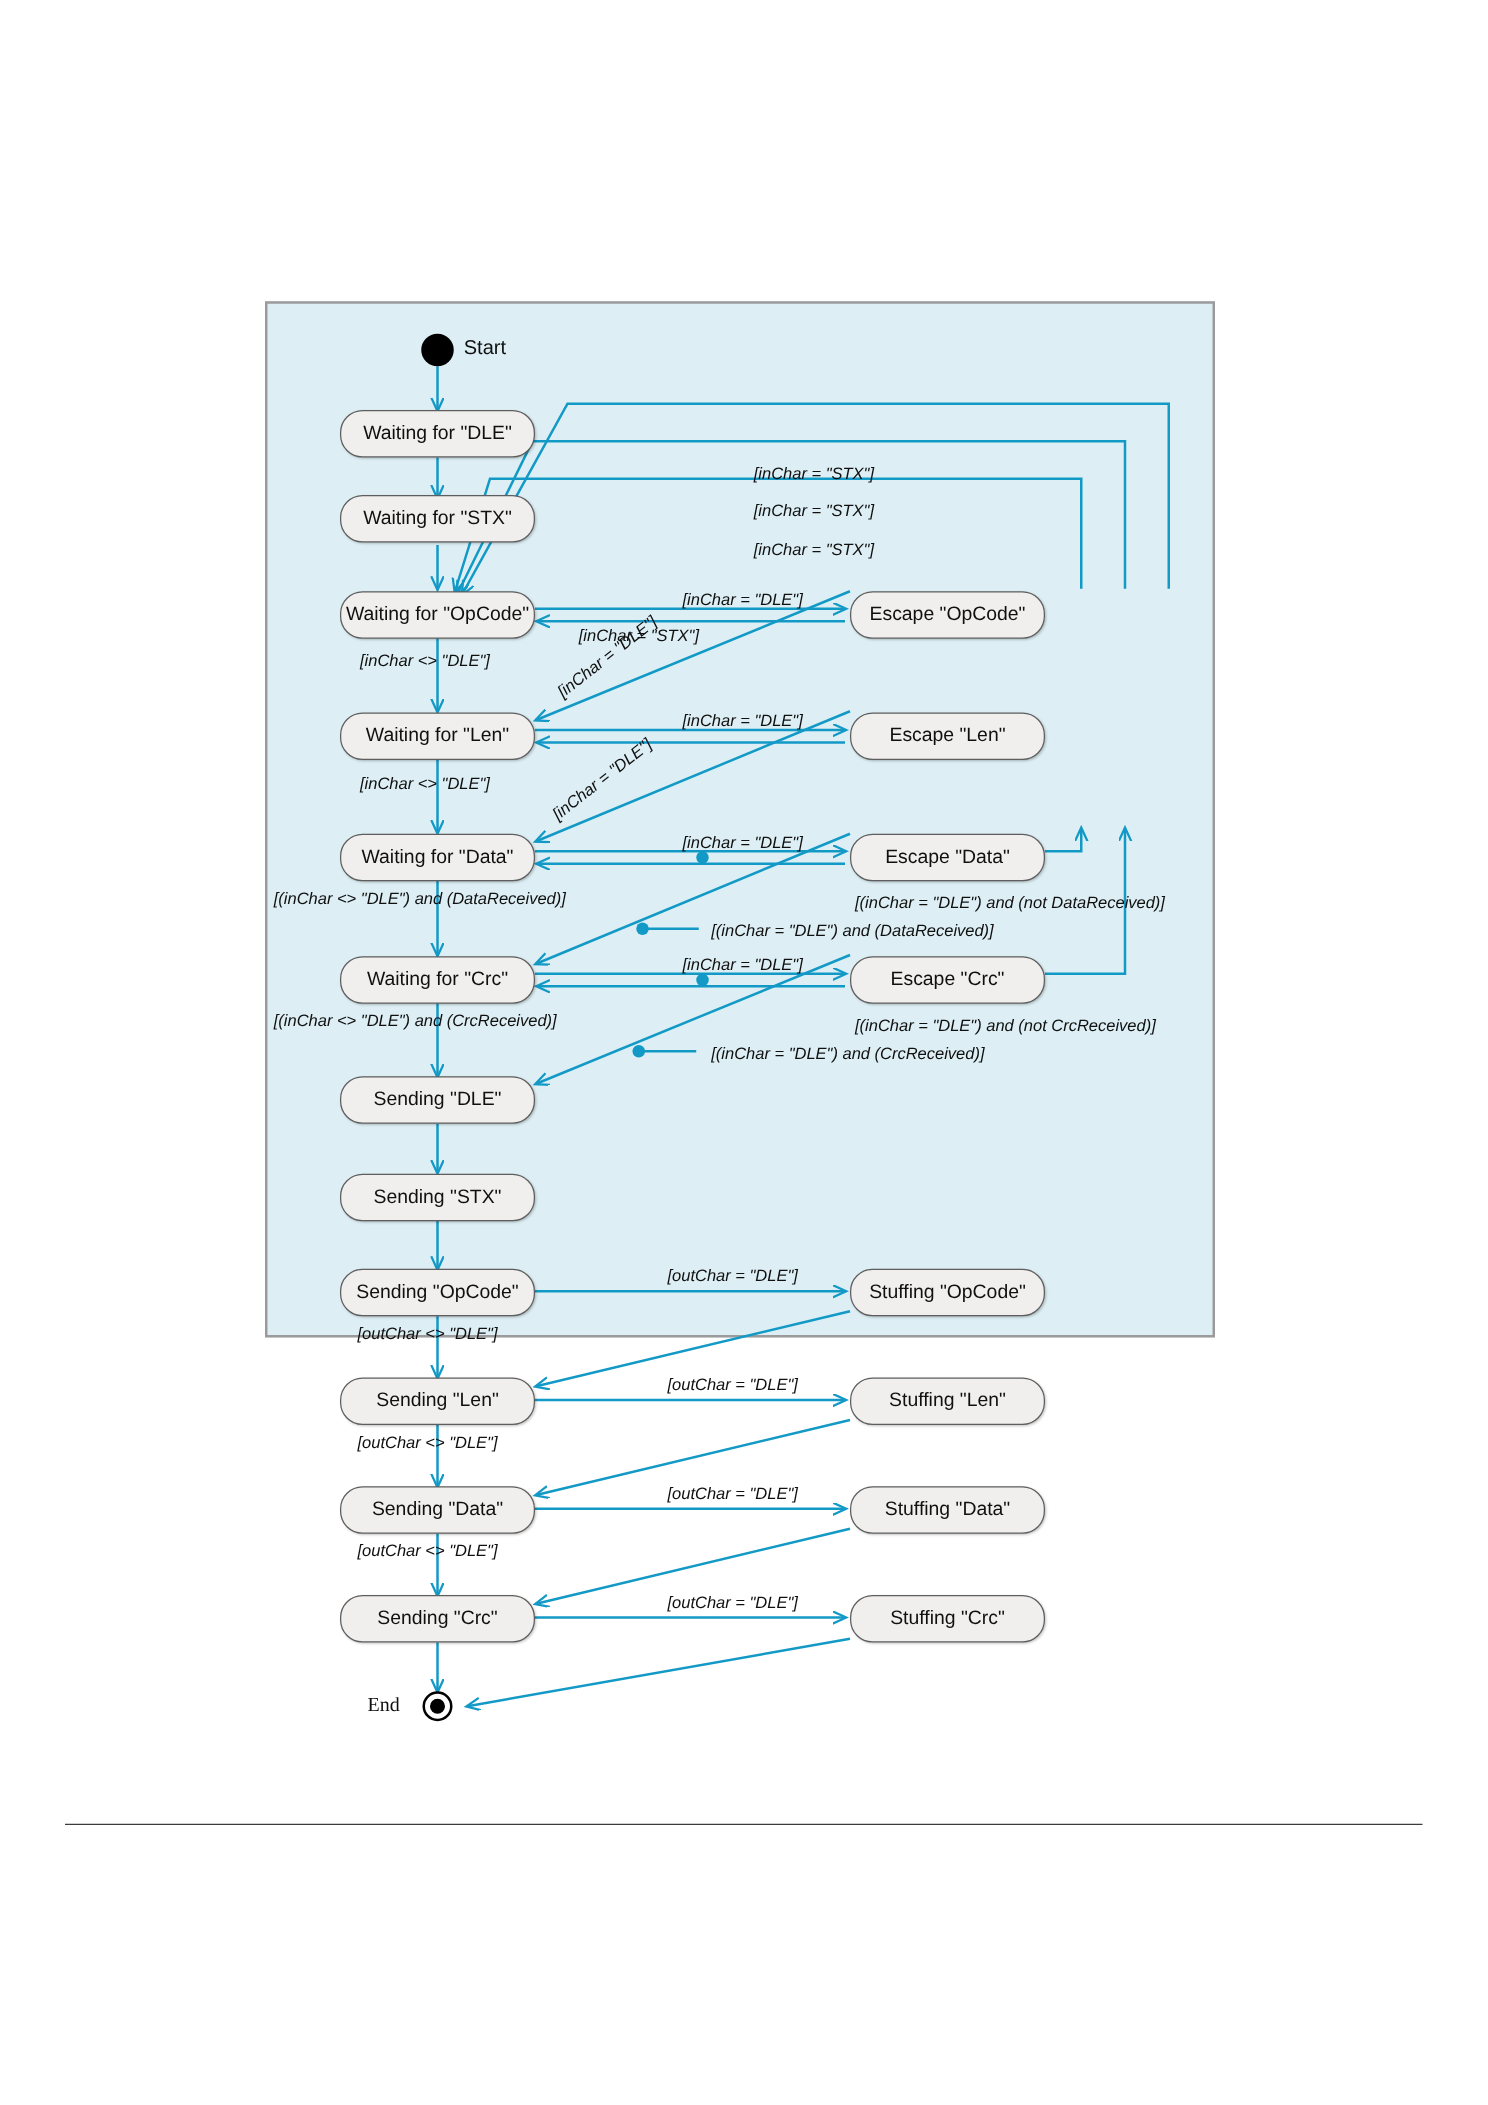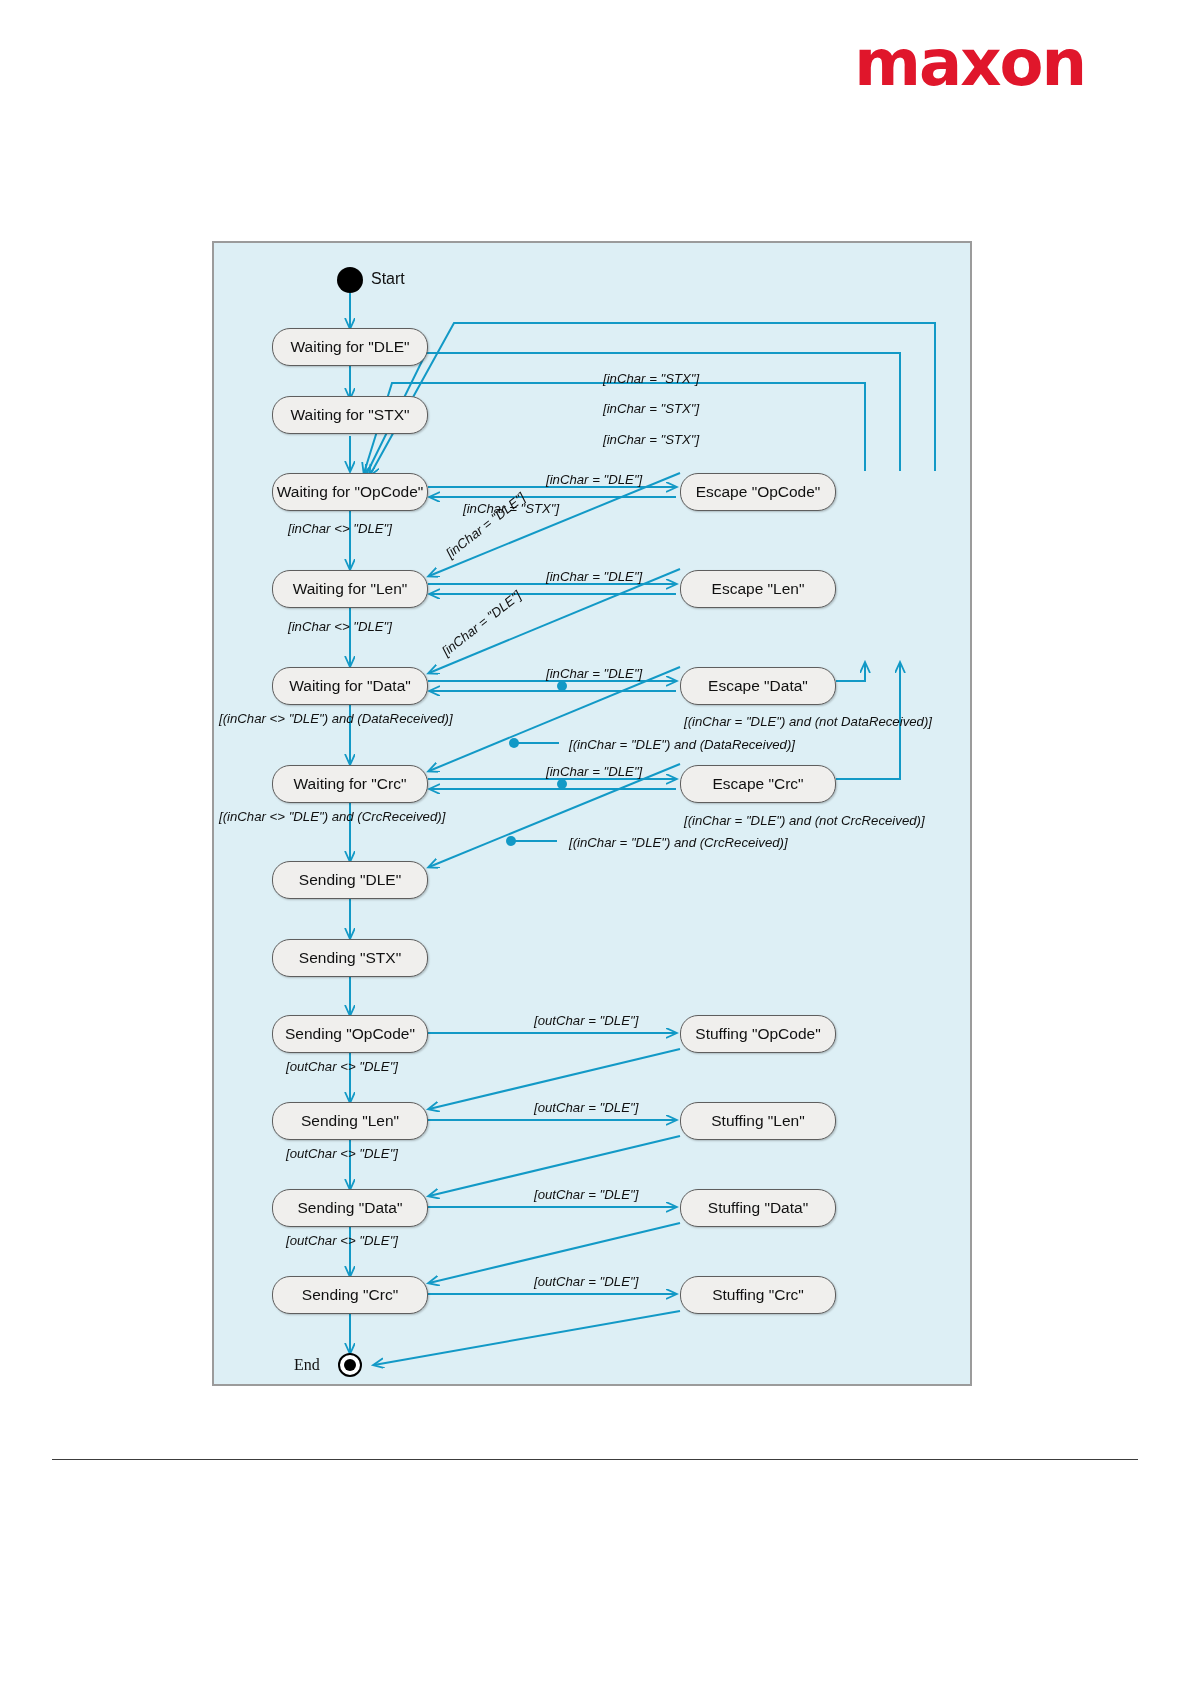--- a/index.html
+++ b/index.html
@@ -45,21 +45,21 @@
     height: 0;
     border-top: 1px solid #3c3c3c;
   }
 
   
   #diagram-frame {
     position: absolute;
     left: 212px;
     top: 241px;
     width: 760px;
-    height: 1145px;
+    height: 829px;
     background: #ddeff5;
     border: 2px solid #9b9b9b;
     box-sizing: border-box;
   }
 
   #diagram-svg {
     position: absolute;
     left: 0;
     top: 0;
     width: 760px;
@@ -124,21 +124,20 @@
     white-space: nowrap;
     transform-origin: left top;
   }
   .guard.rot-left  { transform: rotate(-38deg); }
 </style>
 </head>
 <body>
 
 <div id="page">
 
-  <div id="brand-logo">maxon</div>
 
   <div id="diagram-frame">
 
     <svg id="diagram-svg" viewBox="0 0 760 1145" xmlns="http://www.w3.org/2000/svg">
       <defs>
         <marker id="arrow" markerWidth="13" markerHeight="13" refX="10" refY="5" orient="auto" markerUnits="userSpaceOnUse">
           <path d="M0,0 L11,5 L0,10" fill="none" stroke="#1299c6" stroke-width="1.8"></path>
         </marker>
       </defs>
       <g stroke="#1299c6" stroke-width="2" fill="none" marker-end="url(#arrow)">

